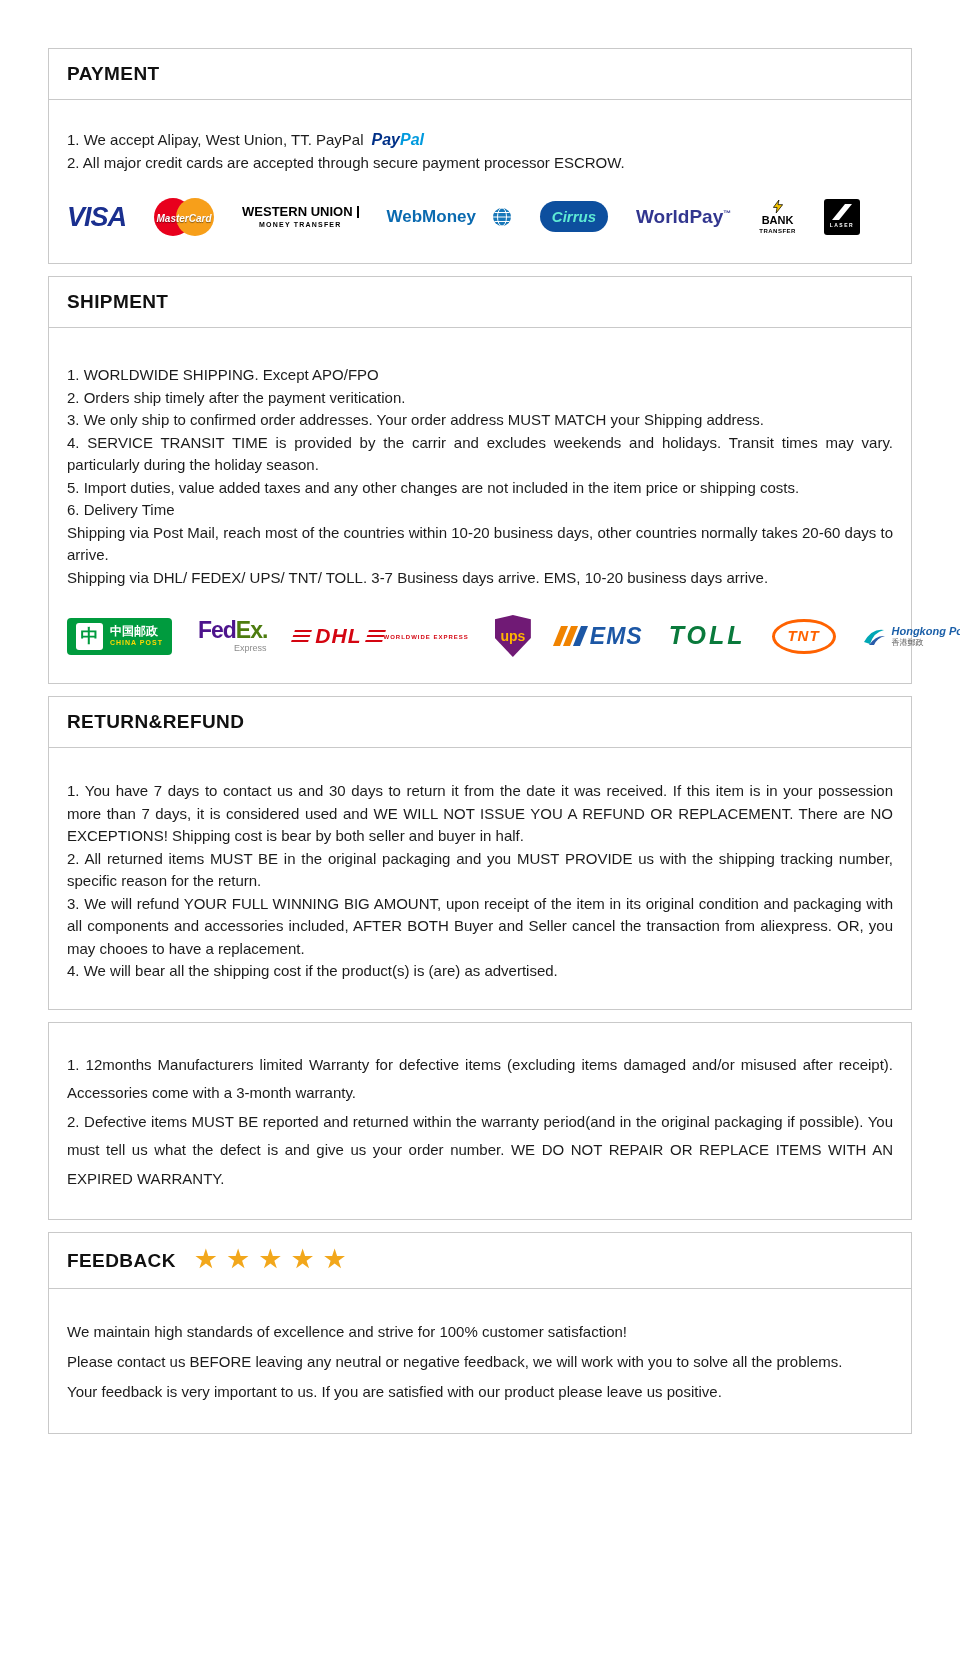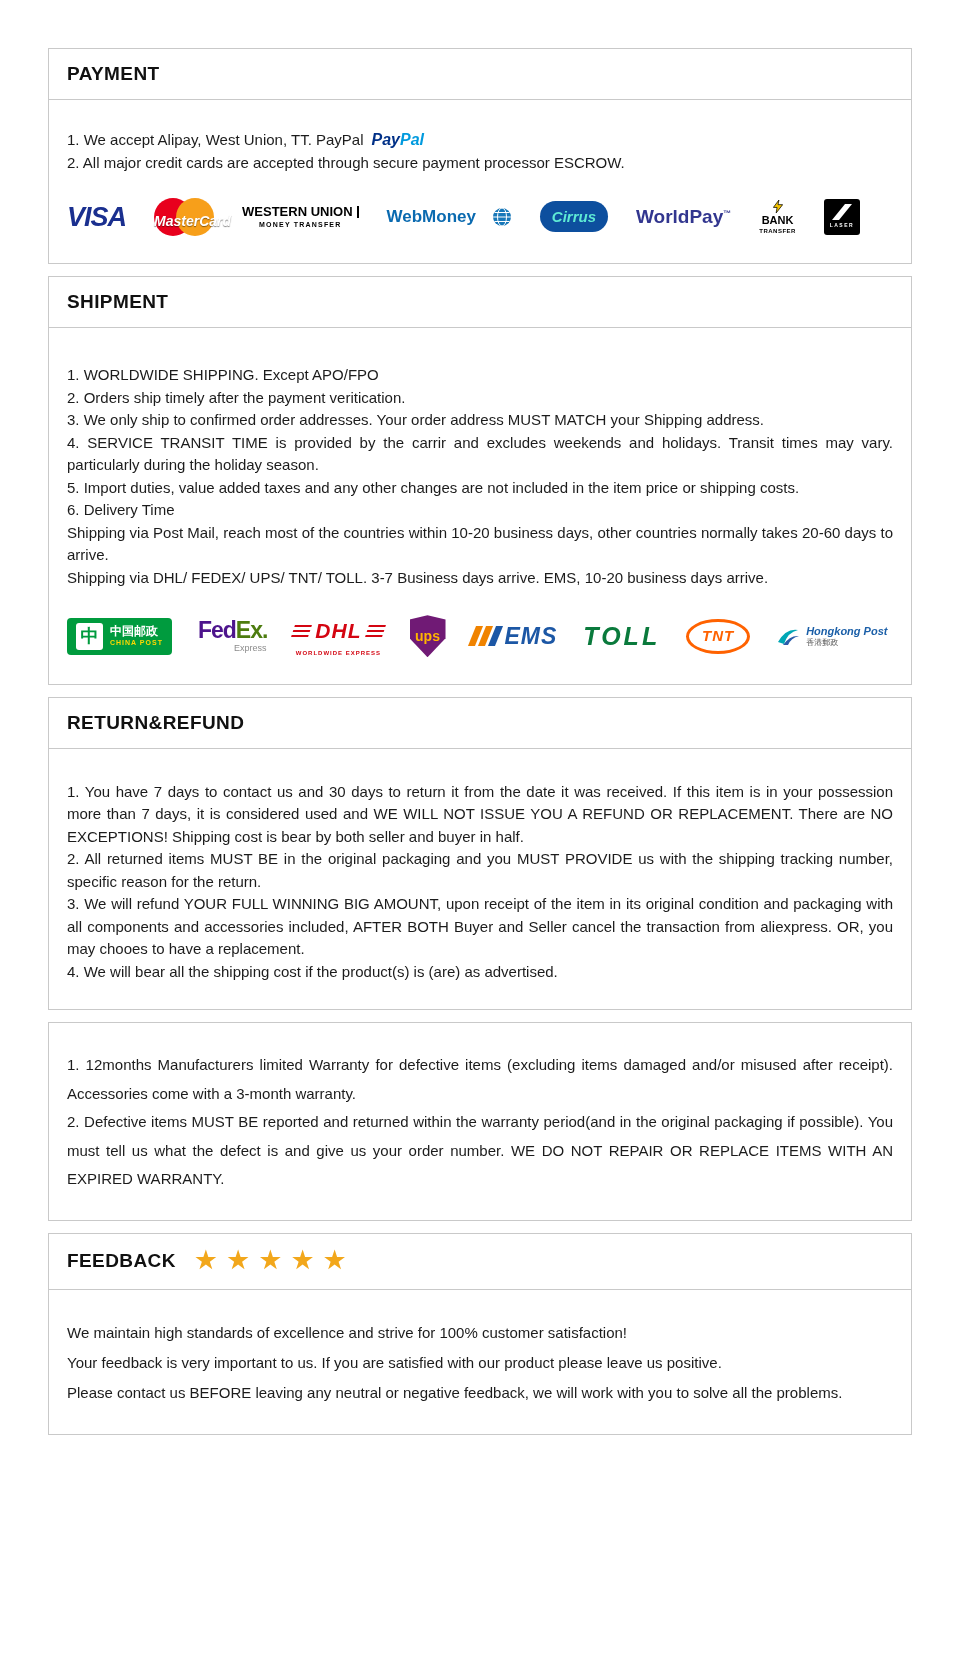--- a/index.html
+++ b/index.html
@@ -35,21 +35,21 @@
 
   
   .visa { font-style: italic; font-weight: 800; font-size: 27px; color: #1a2f8f; letter-spacing: -1px; }
 
   
   .mc { position: relative; width: 60px; height: 38px; flex: none; }
   .mc .c1, .mc .c2 { position: absolute; top: 0; width: 38px; height: 38px; border-radius: 50%; }
   .mc .c1 { left: 0; background: #e8001d; }
   .mc .c2 { right: 0; background: #f79f1a; }
   .mc .mc-label { position: absolute; z-index: 2; width: 100%; top: 13px; text-align: center;
-    color: #fff; font-style: italic; font-weight: 700; font-size: 14px; text-shadow: 0 1px 1px rgba(0,0,0,.45); }
+    color: #fff; font-style: italic; font-weight: 700; font-size: 10px; text-shadow: 0 1px 1px rgba(0,0,0,.45); }
 
   
   .wu { text-align: center; line-height: 1; color: #000; }
   .wu .wu-row { display: flex; align-items: center; justify-content: center; gap: 4px; }
   .wu-1 { font-size: 13px; font-weight: 900; letter-spacing: 0; }
   .wu-bar { display: inline-block; width: 2px; height: 12px; background: #000; }
   .wu-2 { font-size: 7px; font-weight: 700; letter-spacing: 1.2px; margin-top: 3px; }
 
   
   .webmoney { display: flex; align-items: center; gap: 16px; }
@@ -84,21 +84,21 @@
   .cp-en { color: #ffd900; font-size: 7px; font-weight: 700; letter-spacing: 1px; }
 
   
   .fedex { display: flex; flex-direction: column; line-height: 1; flex: none; }
   .fedex-main { font-size: 23px; font-weight: 800; letter-spacing: -1px; }
   .fedex-fed { color: #4d148c; }
   .fedex-ex { color: #4d7c0f; }
   .fedex-sub { font-size: 9px; color: #8c8c8c; margin: 2px 0 0 36px; }
 
   
-  .dhl { display: flex; flex-direction: column; align-items: center; flex: none; }
+  .dhl { display: flex; flex-direction: row; align-items: center; flex: none; }
   .dhl-row { display: flex; align-items: center; gap: 5px; }
   .dhl-bars { width: 17px; height: 12px; transform: skewX(-18deg);
     background: repeating-linear-gradient(to bottom, #d40511 0 2.5px, transparent 2.5px 5px); }
   .dhl-txt { color: #d40511; font-style: italic; font-weight: 900; font-size: 21px; letter-spacing: 1px; }
   .dhl-sub { font-size: 6px; color: #d40511; font-weight: 700; letter-spacing: 1px; margin-top: 2px; }
 
   
   .ups { width: 36px; height: 42px; background: #701a75; flex: none;
     clip-path: polygon(50% 0, 100% 10%, 100% 55%, 50% 100%, 0 55%, 0 10%);
     display: flex; align-items: center; justify-content: center; }
@@ -282,18 +282,18 @@
     </div>
   </section>
 
   <section class="sec">
     <header class="sec-head">
       <h2>FEEDBACK</h2>
       <span class="stars">★★★★★</span>
     </header>
     <div class="sec-body feedback-body">
       <p>We maintain high standards of excellence  and strive for 100% customer satisfaction!</p>
+      <p>Please contact us BEFORE leaving any neutral or negative feedback, we will work with you to solve all the problems.</p>
       <p>Your feedback is very important to us. If you are satisfied with our product please leave us positive.</p>
-      <p>Please contact us BEFORE leaving any neutral or negative feedback, we will work with you to solve all the problems.</p>
     </div>
   </section>
 
 </div>
 
 </body></html>

